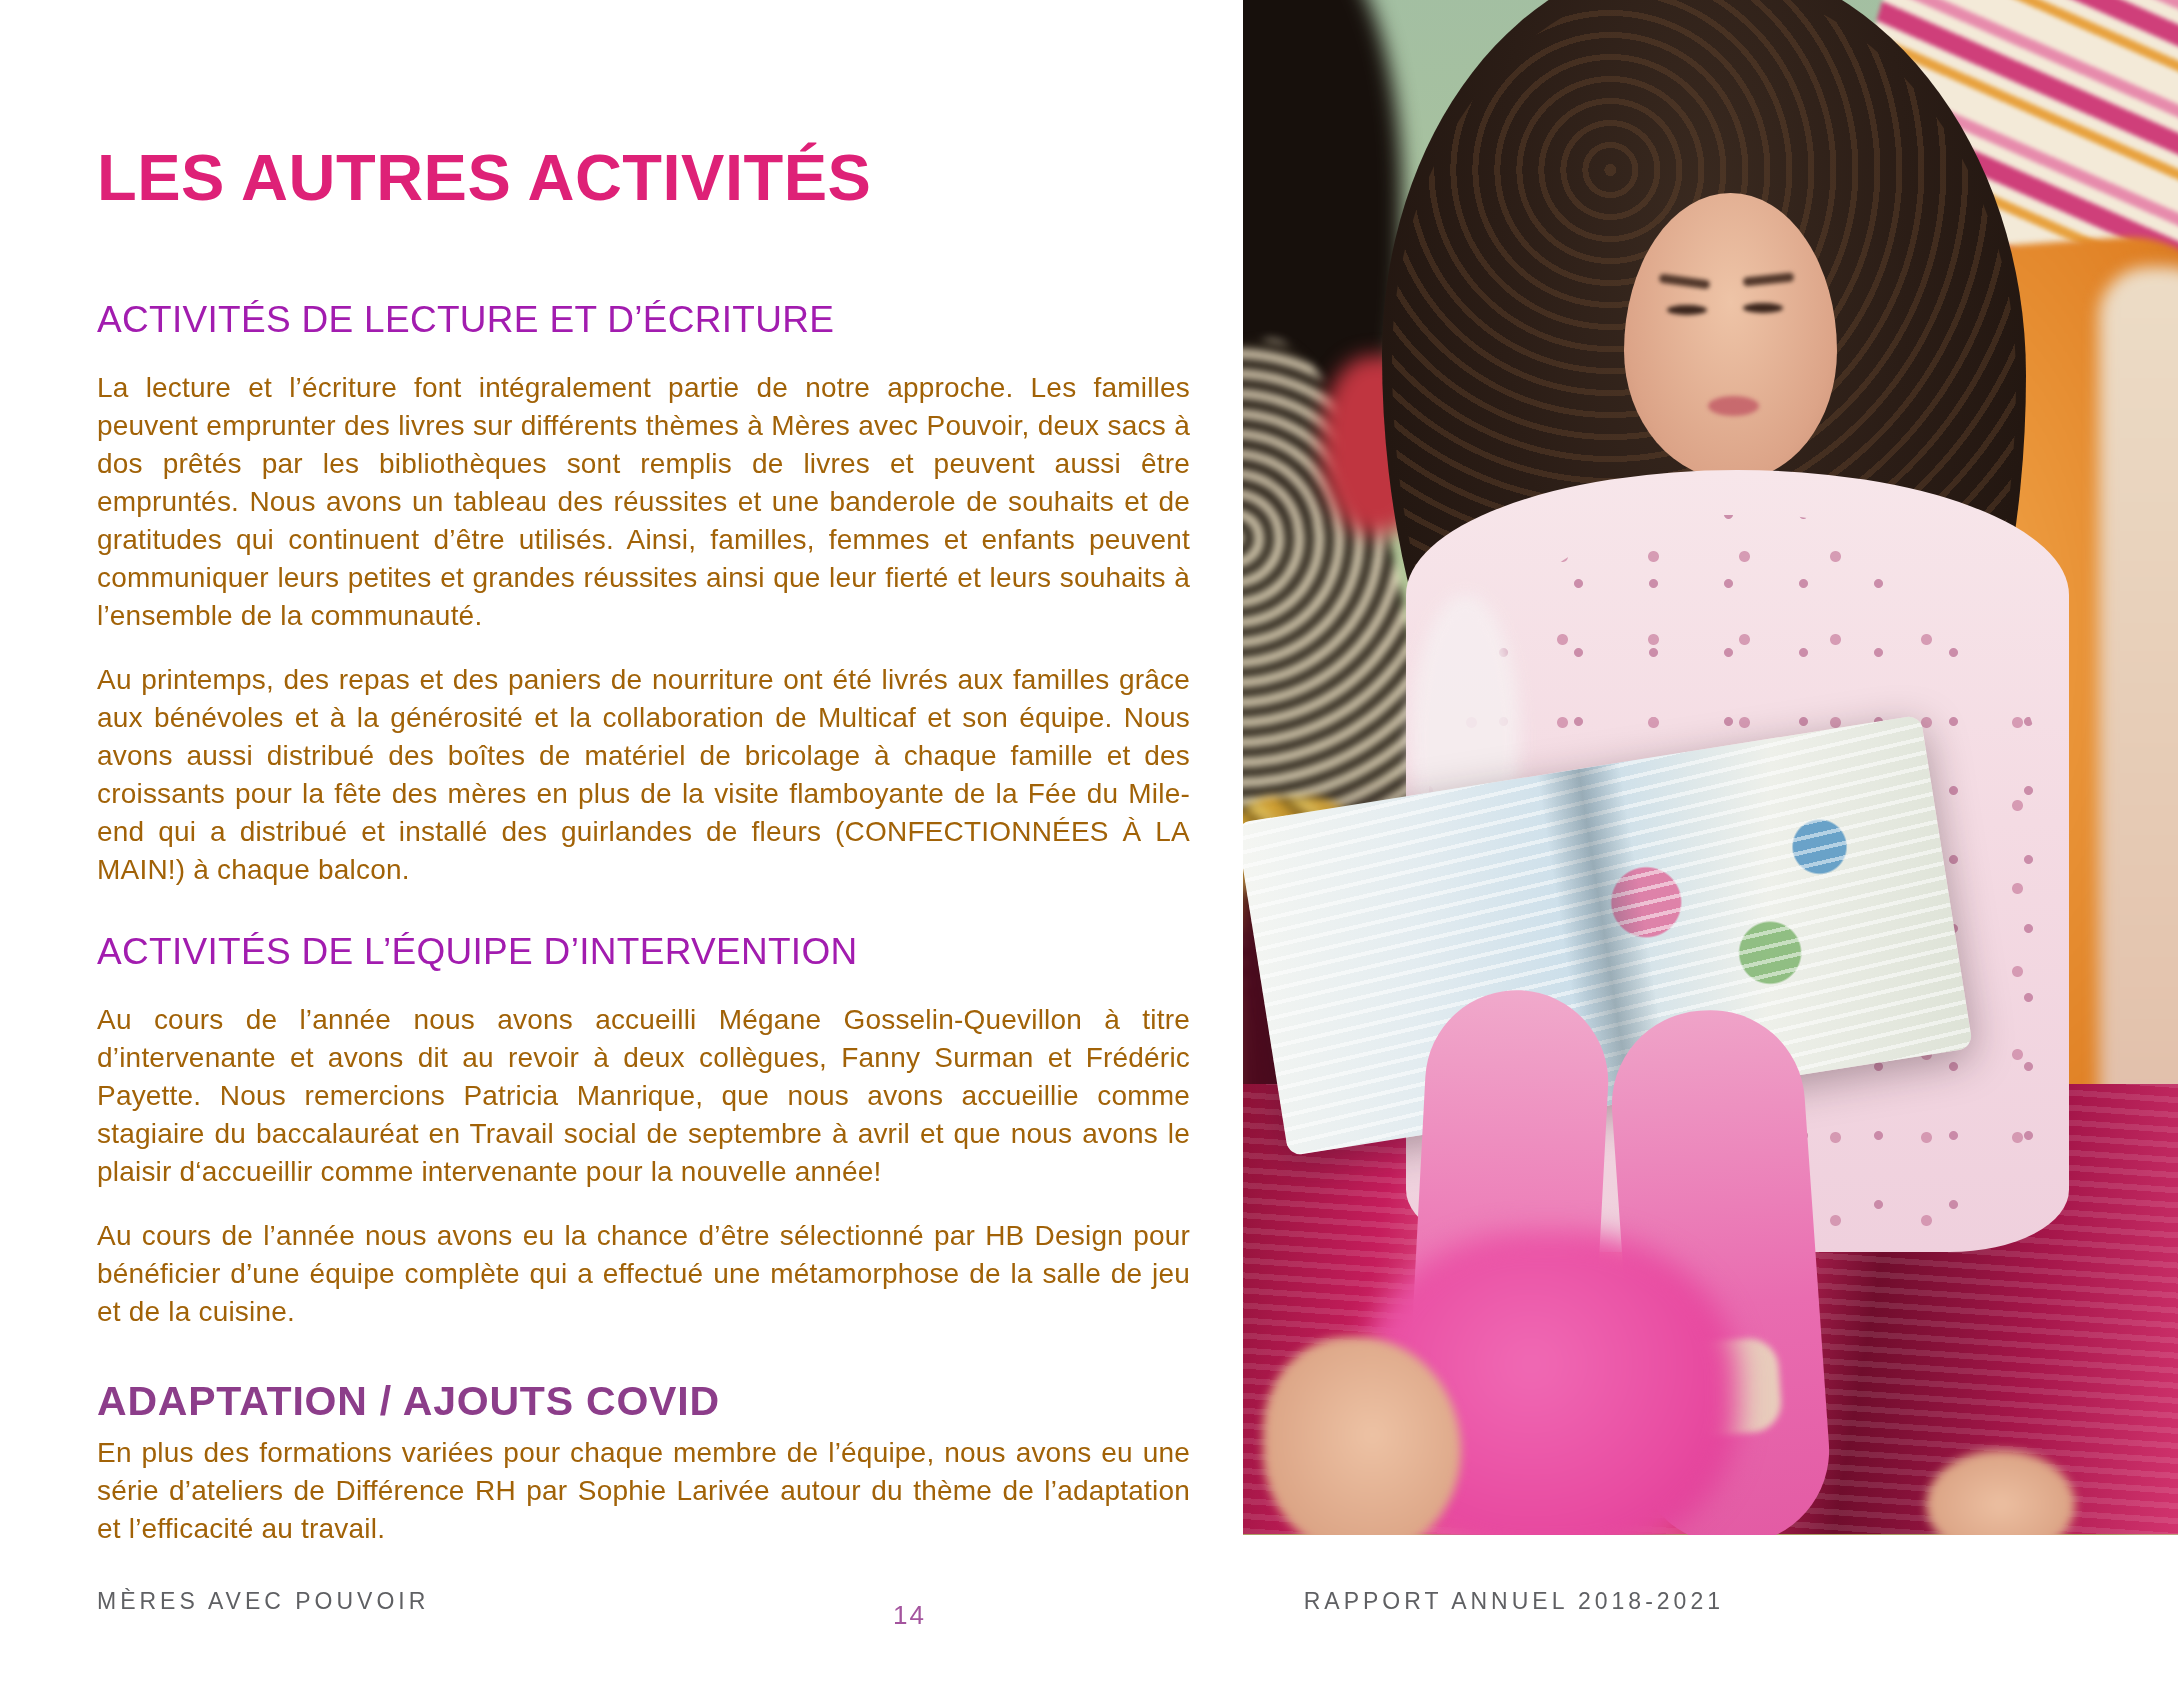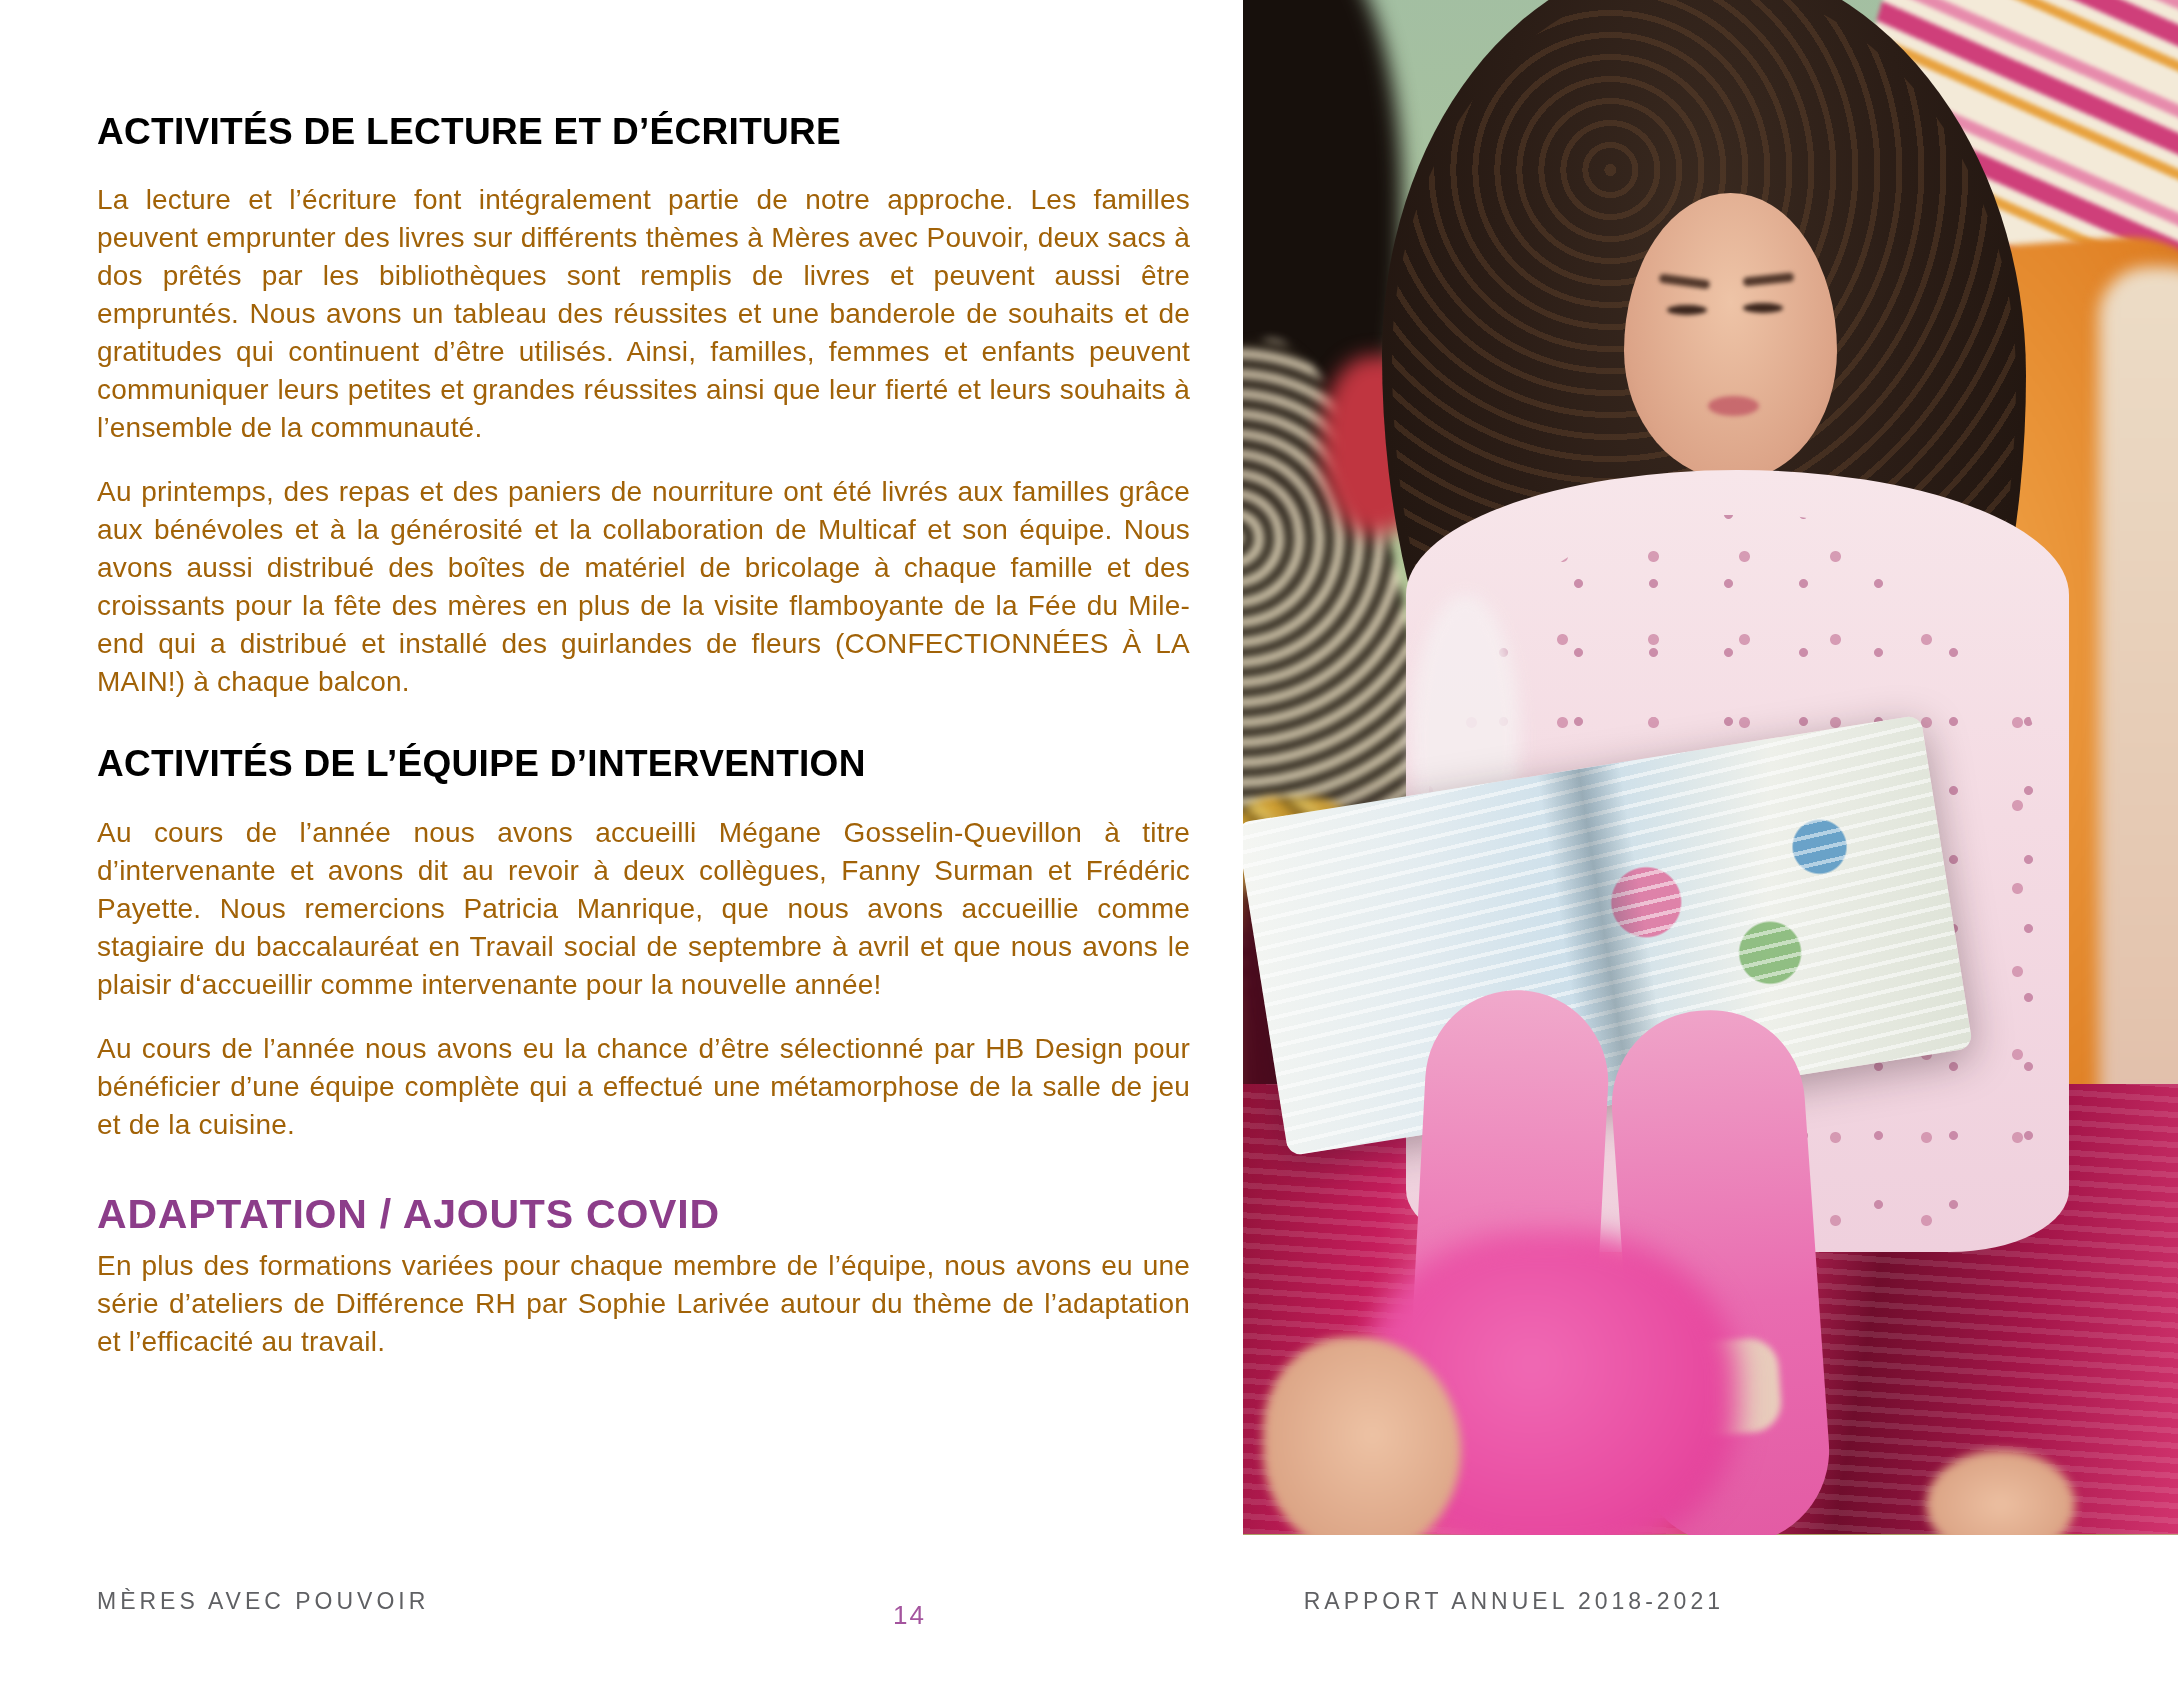--- a/index.html
+++ b/index.html
@@ -3,22 +3,22 @@
 <meta charset="utf-8">
 <style>
   html,body{margin:0;padding:0;background:#ffffff;}
   body{width:2178px;height:1683px;font-family:"Liberation Sans", sans-serif;}
   .page{position:relative;width:2178px;height:1683px;background:#ffffff;overflow:hidden;}
 
   
   .text-col{position:absolute;left:97px;top:0;width:1093px;}
   h1.page-title{margin:142px 0 0;font-size:65px;line-height:1.1;font-weight:900;
     color:#DE2177;letter-spacing:0.5px;}
-  h2.section-heading{margin:109px 0 0;font-size:37px;line-height:1.25;font-weight:700;
-    color:#000000;letter-spacing:0.3px;}
+  h2.section-heading{margin:83px 0 0;font-size:37px;line-height:1.25;font-weight:400;
+    color:#a21caf;letter-spacing:0.3px;}
   h2.section-heading.mid{margin-top:40px;}
   h2.covid-heading{margin:46px 0 0;font-size:41px;line-height:1.2;font-weight:900;
     color:#8C3D8A;letter-spacing:0.8px;}
   p.body{margin:26px 0 0;font-size:28px;line-height:38px;color:#a16207;
     text-align:justify;letter-spacing:0.2px;}
   p.body.tight{margin-top:8px;}
 
   
   .footer{position:absolute;left:0;top:1588px;width:1819px;height:40px;}
   .footer .org{position:absolute;left:97px;top:0;font-size:23px;letter-spacing:4px;
@@ -102,20 +102,21 @@
   .ph-hand-right{left:683px;top:1450px;width:149px;height:109px;
     background:radial-gradient(ellipse at 50% 50%,#ecbfa1,#d79d7e 85%);
     border-radius:50%;filter:blur(5px);}
 </style>
 </head>
 <body>
 
 <div class="page">
 
   <main class="text-col">
+    <h1 class="page-title">LES AUTRES ACTIVITÉS</h1>
 
     <section>
       <h2 class="section-heading">ACTIVITÉS DE LECTURE ET D’ÉCRITURE</h2>
       <p class="body">La lecture et l’écriture font intégralement partie de notre approche. Les familles peuvent emprunter des livres sur différents thèmes à Mères avec Pouvoir, deux sacs à dos prêtés par les bibliothèques sont remplis de livres et peuvent aussi être empruntés. Nous avons un tableau des réussites et une banderole de souhaits et de gratitudes qui continuent d’être utilisés. Ainsi, familles, femmes et enfants peuvent communiquer leurs petites et grandes réussites ainsi que leur fierté et leurs souhaits à l’ensemble de la communauté.</p>
       <p class="body">Au printemps, des repas et des paniers de nourriture ont été livrés aux familles grâce aux bénévoles et à la générosité et la collaboration de Multicaf et son équipe. Nous avons aussi distribué des boîtes de matériel de bricolage à chaque famille et des croissants pour la fête des mères en plus de la visite flamboyante de la Fée du Mile-end qui a distribué et installé des guirlandes de fleurs (CONFECTIONNÉES À LA MAIN!) à chaque balcon.</p>
     </section>
 
     <section>
       <h2 class="section-heading mid">ACTIVITÉS DE L’ÉQUIPE D’INTERVENTION</h2>
       <p class="body">Au cours de l’année nous avons accueilli Mégane Gosselin-Quevillon à titre d’intervenante et avons dit au revoir à deux collègues, Fanny Surman et Frédéric Payette. Nous remercions Patricia Manrique, que nous avons accueillie comme stagiaire du baccalauréat en Travail social de septembre à avril et que nous avons le plaisir d‘accueillir comme intervenante pour la nouvelle année!</p>

